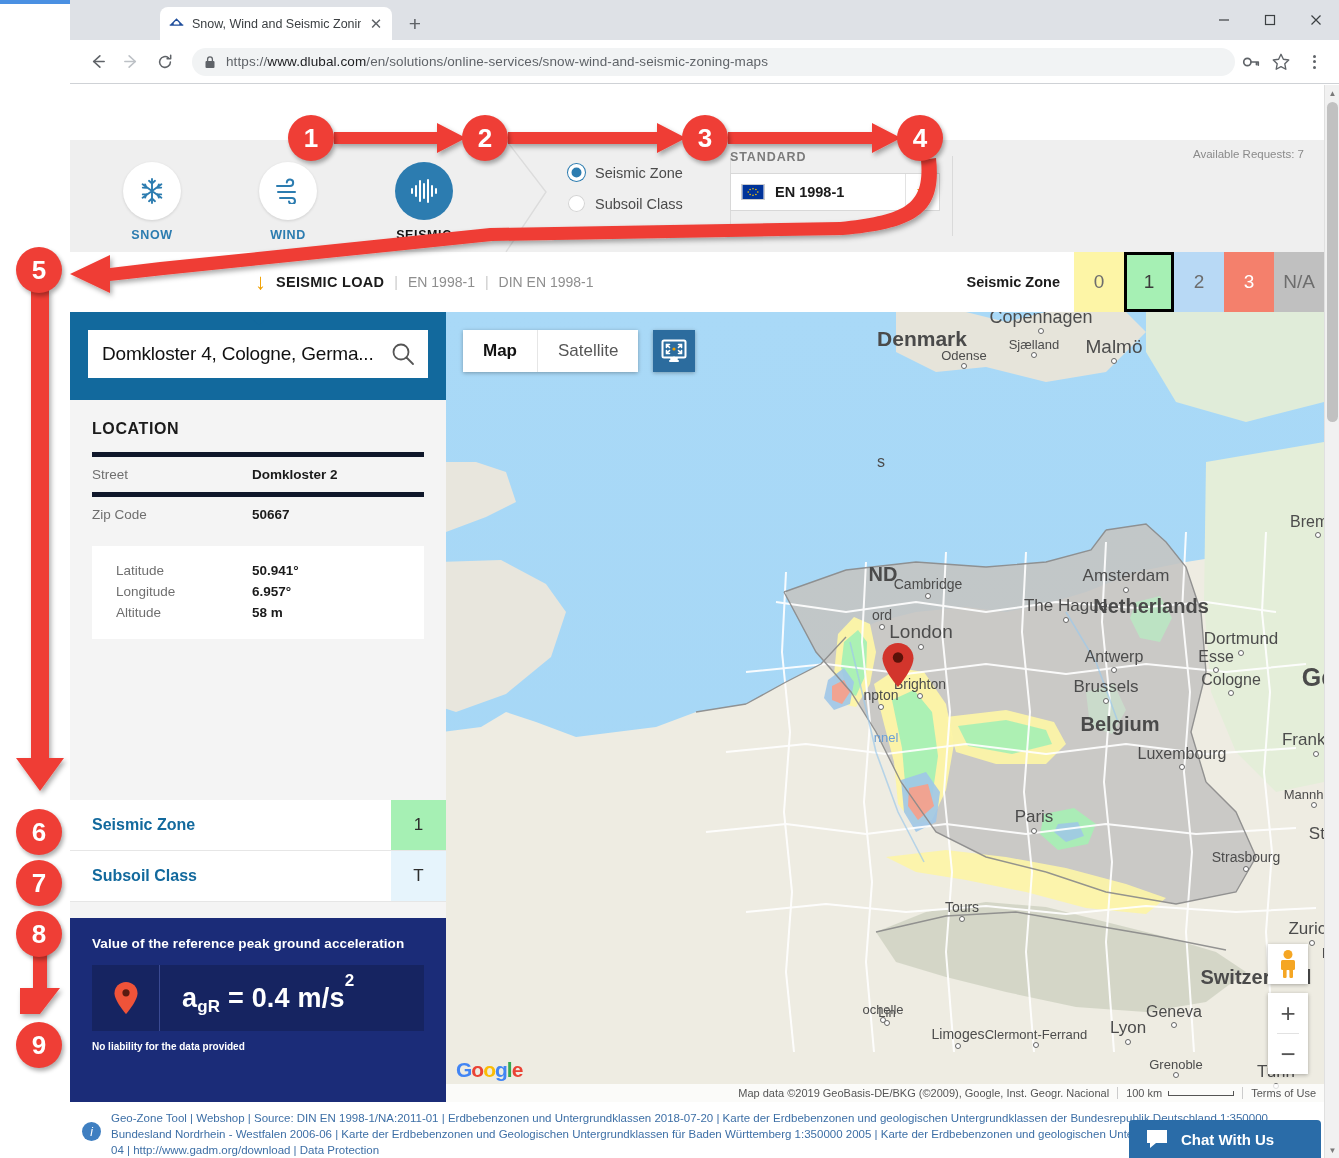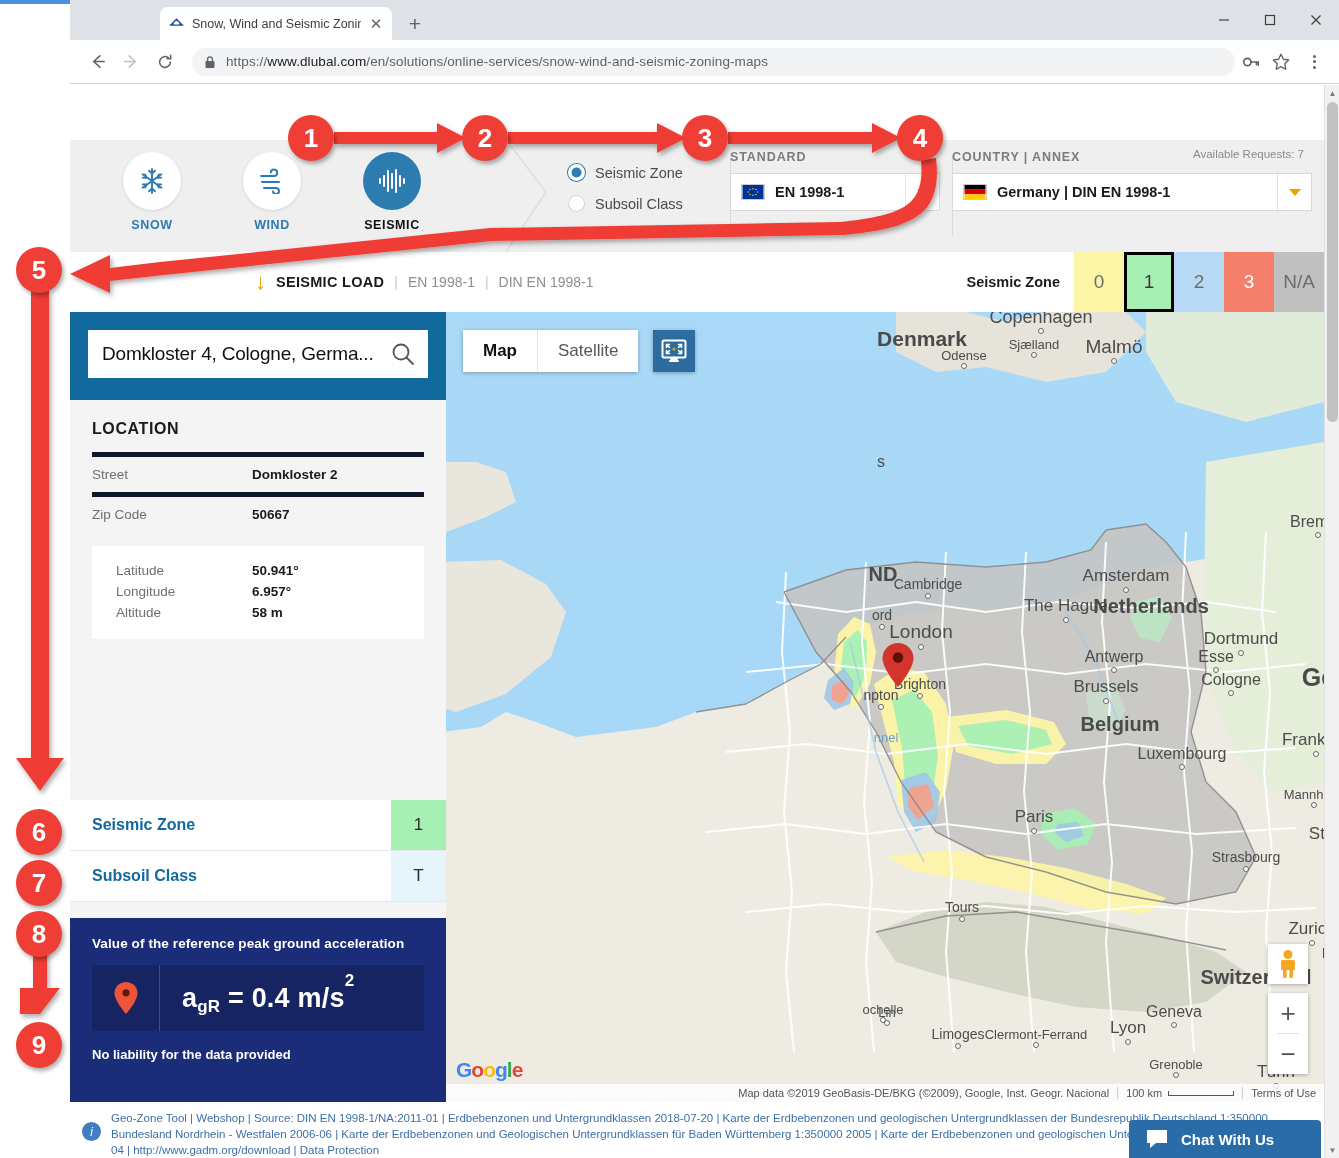--- a/index.html
+++ b/index.html
@@ -75,21 +75,21 @@
   .scroll-thumb {
     position:absolute; left:2px; top:17px; width:11px; height:320px;
     background:#c1c1c1; border-radius:6px;
   }
 
   
   .app-header {
     position: absolute; left: 0; top: 55px; width: 1254px; height: 112px;
     background: #efefef;
   }
-  .modebar { position: absolute; left: 22px; top: 12px; display: flex; gap: 0; justify-content: space-between; }
+  .modebar { position: absolute; left: 22px; top: 22px; display: flex; gap: 16px; justify-content: space-between; }
   .mode {
     width: 120px; display: flex; flex-direction: column; align-items: center; gap: 8px;
   }
   .mode-circle {
     width: 58px; height: 58px; border-radius: 50%; background: #fff;
     display: flex; align-items: center; justify-content: center;
     box-shadow: 0 1px 3px rgba(0,0,0,.13);
   }
   .mode-circle.active { background: #2c7cb0; box-shadow: none; }
   .mode-label { font-size: 12.5px; font-weight: bold; letter-spacing: .6px; color: #2c7cb0; }
@@ -207,21 +207,21 @@
   .agr-title { font-size: 13.5px; font-weight: bold; color: #fff; letter-spacing: .1px; }
   .agr-box {
     margin-top: 14px; height: 66px; background: #162461; display: flex; align-items: center;
   }
   .agr-pin { width: 68px; display: flex; align-items: center; justify-content: center; border-right: 1px solid #3a4a92; height: 100%; }
   .agr-formula {
     padding-left: 22px; color: #fff; font-size: 27px; font-weight: bold; letter-spacing: .2px;
   }
   .agr-formula sub { font-size: 17px; vertical-align: baseline; position: relative; top: 5px; }
   .agr-formula sup { font-size: 17px; position: relative; top: -11px; }
-  .agr-note { margin-top: 16px; font-size: 13px; font-weight: bold; color: #fff; }
+  .agr-note { margin-top: 10px; font-size: 10px; font-weight: bold; color: #fff; }
 
   
   .map {
     position: absolute; left: 376px; top: 227px; width: 878px; height: 790px;
     overflow: hidden; background: #aadaff;
   }
   .map-canvas { position: absolute; inset: 0; }
   .map-label { position: absolute; white-space: nowrap; font-family: "Liberation Sans", sans-serif; }
   .lbl-country { color: #4a4a4a; font-weight: bold; }
   .lbl-city { color: #4c4c4c; }
@@ -462,34 +462,20 @@
           </svg>
           <span class="select-text">EN 1998-1</span>
           <span class="select-caret">
               <i class="caret-tri"></i>
             </span>
         </div>
       </div>
 
       <div class="vdiv" style="left:882px"></div>
 
-      <div class="field-group" style="left:882px; width:360px;">
-        <div class="field-label">COUNTRY | ANNEX</div>
-        <div class="select-box">
-          <svg class="flag" viewBox="0 0 24 16">
-            <rect width="24" height="5.33" y="0" fill="#000"></rect>
-            <rect width="24" height="5.33" y="5.33" fill="#DD0000"></rect>
-            <rect width="24" height="5.34" y="10.66" fill="#FFCE00"></rect>
-          </svg>
-          <span class="select-text">Germany | DIN EN 1998-1</span>
-          <span class="select-caret">
-              <i class="caret-tri"></i>
-            </span>
-        </div>
-      </div>
 
       <div class="avail-req">Available Requests: 7</div>
     </div>
 
     <div class="loadbar">
       <div class="load-left">
         <span class="arrow-down-ico">↓</span>
         <span class="load-title">SEISMIC LOAD</span>
         <span class="load-sep">|</span>
         <span class="load-sub">EN 1998-1</span>

